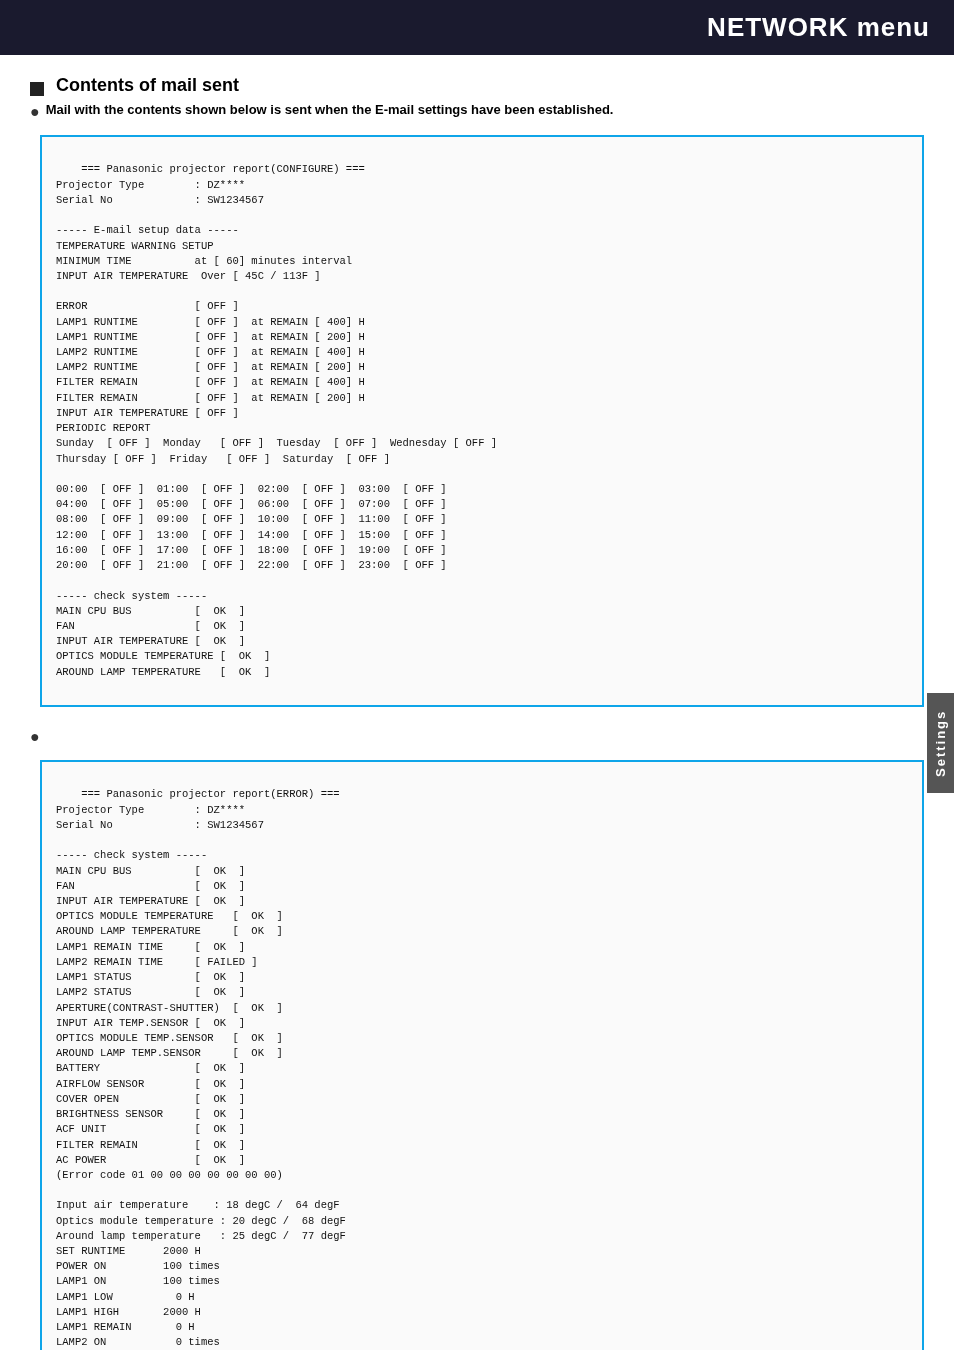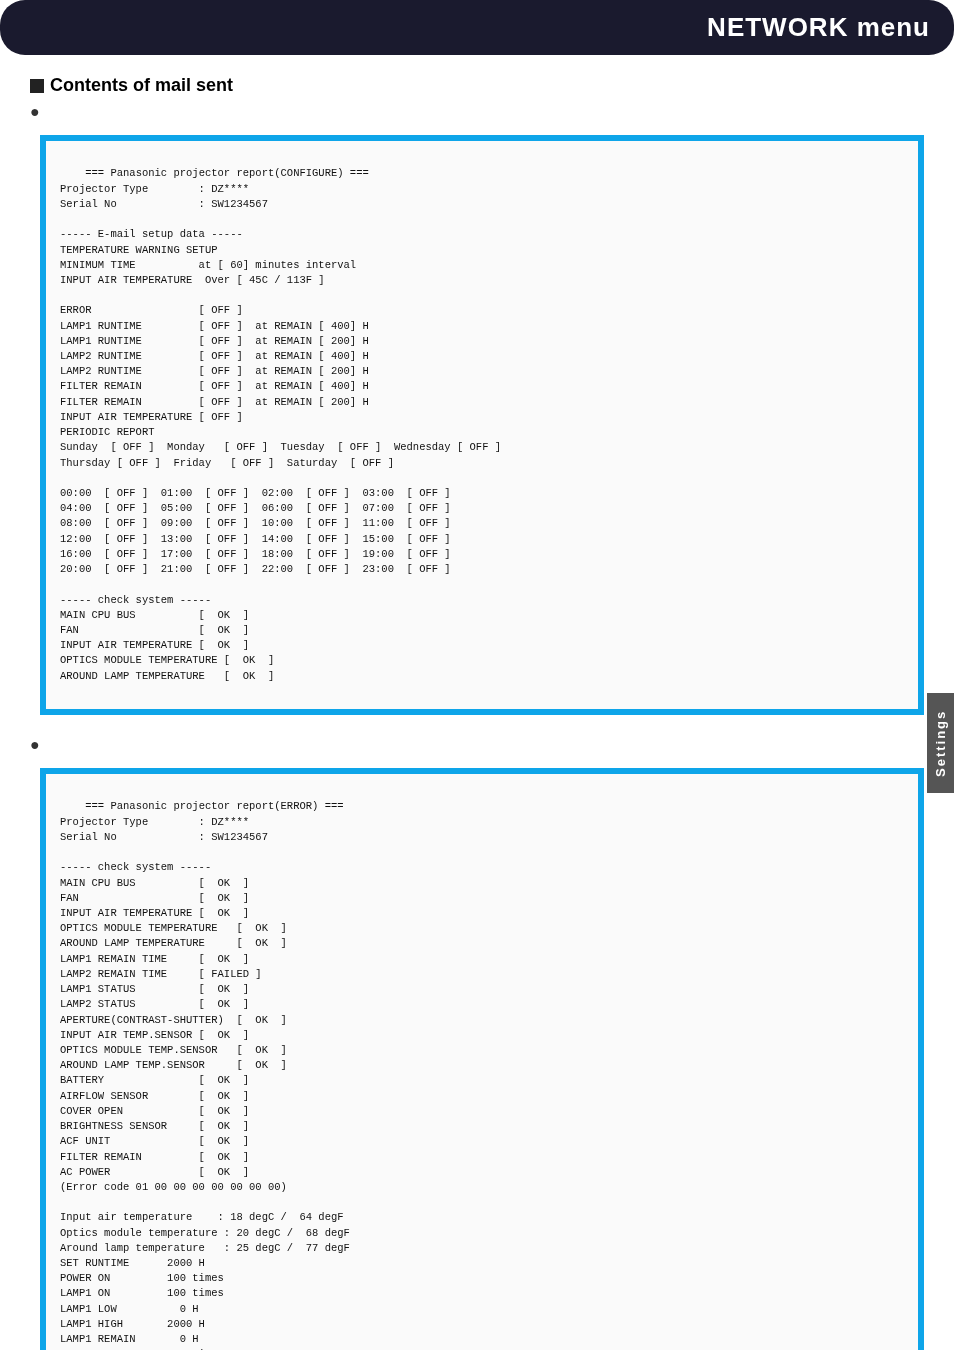--- a/index.html
+++ b/index.html
@@ -14,36 +14,35 @@
 
     
     .header {
       background: #1a1a2e;
       color: #fff;
       text-align: right;
       padding: 12px 24px 12px 0;
       font-size: 26px;
       font-weight: bold;
       letter-spacing: 1px;
-      border-radius: 25px;
     }
 
     
     .main-content {
       padding: 20px 30px 20px 30px;
     }
 
     
     .section-title {
       font-size: 18px;
       font-weight: bold;
       margin-bottom: 6px;
       display: flex;
-      align-items: center;
-      gap: 6px;
+      align-items: flex-end;
+      gap: 12px;
     }
     .section-title .square-icon {
       display: inline-block;
       width: 14px;
       height: 14px;
       background: #222;
       flex-shrink: 0;
     }
 
     .subtitle {
@@ -56,21 +55,21 @@
     }
     .subtitle .bullet {
       color: #333;
       font-size: 16px;
       line-height: 1.2;
       flex-shrink: 0;
     }
 
     
     .mail-box {
-      border: 6px solid #0ea5e9;
+      border: 2px solid #0ea5e9;
       background: #fafafa;
       padding: 10px 14px;
       margin-left: 10px;
       margin-bottom: 20px;
       font-family: 'Courier New', Courier, monospace;
       font-size: 10.5px;
       line-height: 1.45;
       color: #111;
       white-space: pre;
     }
@@ -116,20 +115,21 @@
 
 <div class="main-content">
 
   <div class="section-title">
     <span class="square-icon"></span>
     <span>Contents of mail sent</span>
   </div>
 
   <div class="subtitle">
     <span class="bullet">●</span>
+    <span>Mail with the contents shown below is sent when the E-mail settings have been established.</span>
   </div>
 
   <div class="mail-box">
     <span>=== Panasonic projector report(CONFIGURE) ===
 Projector Type        : DZ****
 Serial No             : SW1234567
 
 ----- E-mail setup data -----
 TEMPERATURE WARNING SETUP
 MINIMUM TIME          at [ 60] minutes interval

